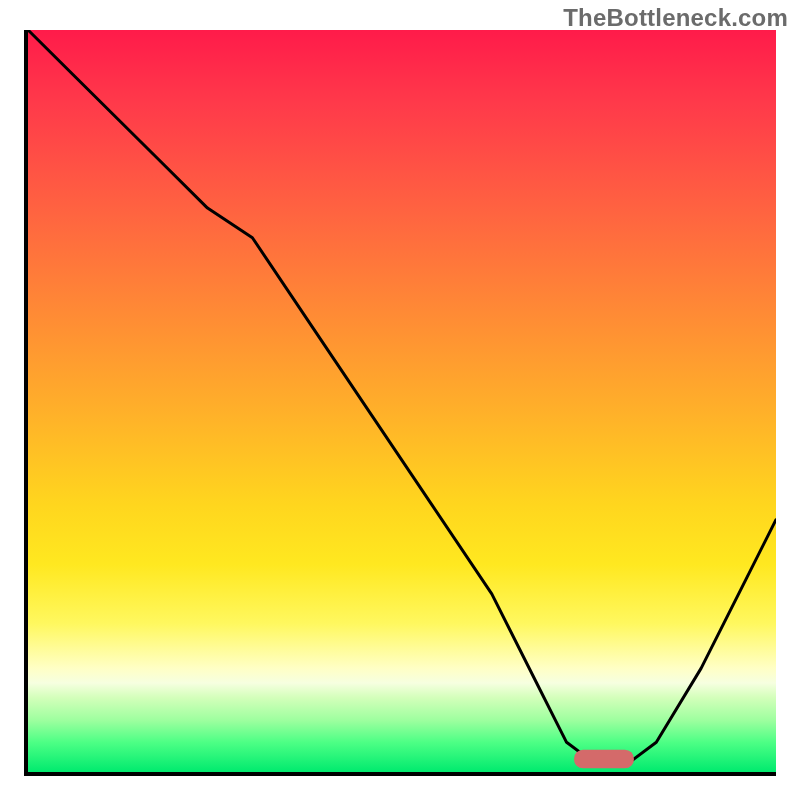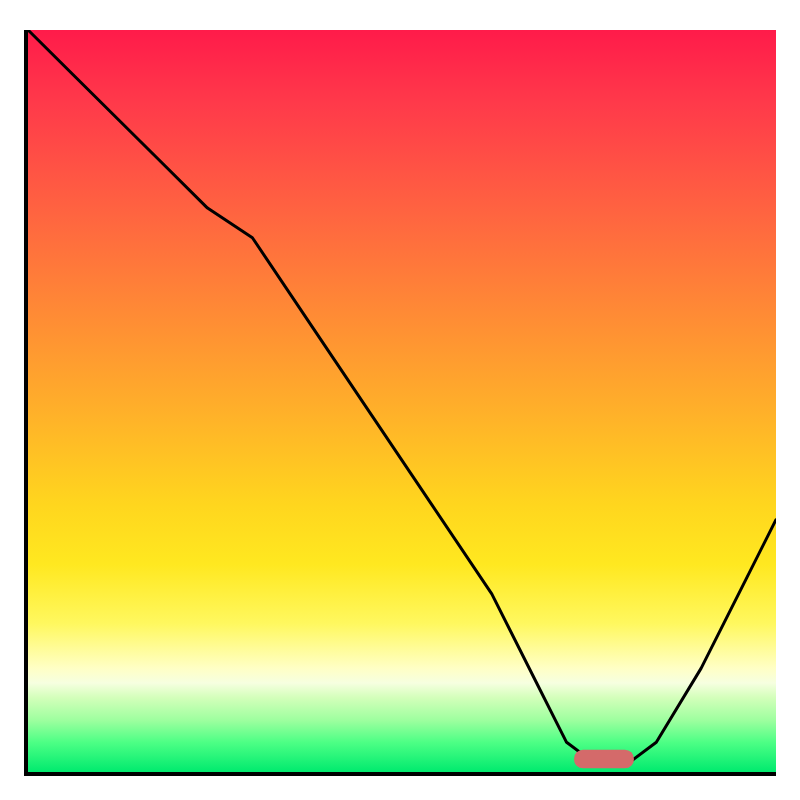--- a/index.html
+++ b/index.html
@@ -71,20 +71,21 @@
   }
   .marker {
     fill: #d46a6a;
     stroke: none;
   }
 </style>
 </head>
 <body>
 
 <div class="canvas">
+  <div class="watermark">TheBottleneck.com</div>
 
   <div class="plot-frame">
     <div class="bg-gradient"></div>
 
     <svg class="curve-svg" viewBox="0 0 100 100" preserveAspectRatio="none">
       <path class="curve-path" d="M0.00 0.00 L6.00 6.00 L12.00 12.00 L18.00 18.00 L24.00 24.00 L30.00 28.00 L38.00 40.00 L46.00 52.00 L54.00 64.00 L62.00 76.00 L68.00 88.00 L72.00 96.00 L76.00 99.00 L80.00 99.00 L84.00 96.00 L90.00 86.00 L96.00 74.00 L100.00 66.00" vector-effect="non-scaling-stroke"></path>
       <rect class="marker" x="73.00" y="97.00" width="8.00" height="2.50" rx="1.2" ry="1.2" vector-effect="non-scaling-stroke" fill="#d46a6a"></rect>
     </svg>
   </div>
 </div>

